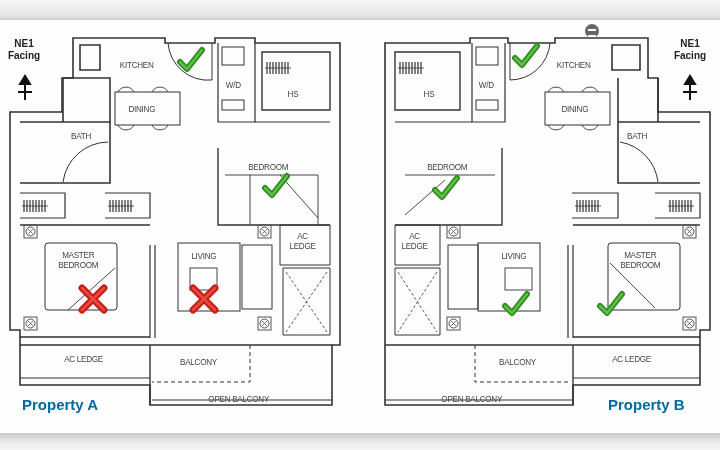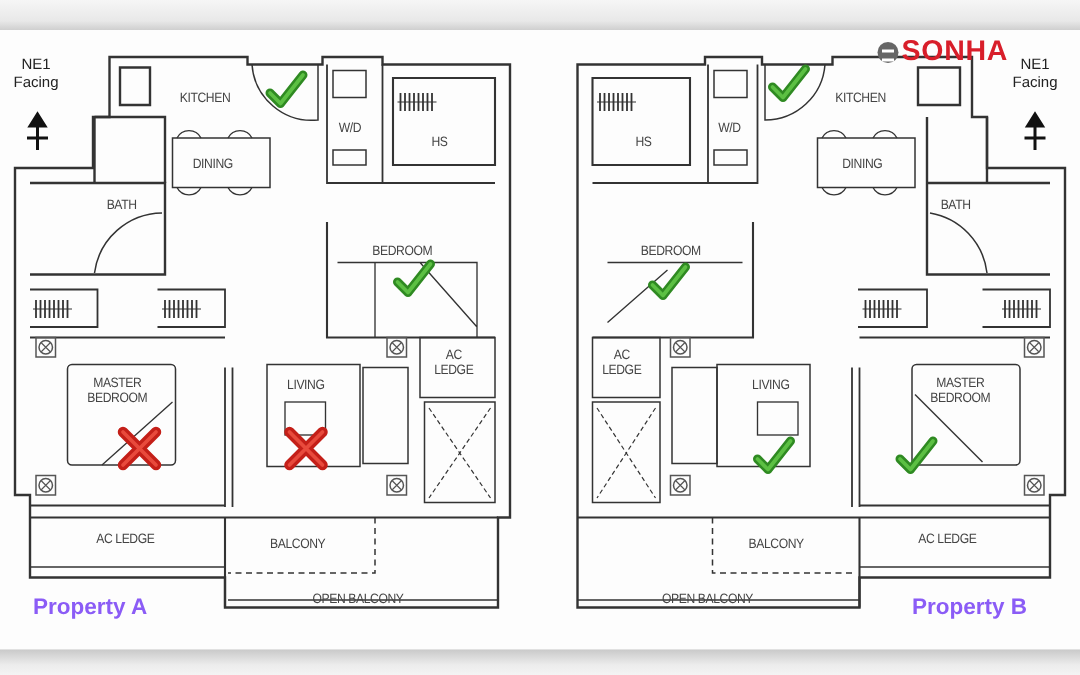--- a/index.html
+++ b/index.html
@@ -2,22 +2,22 @@
 <html><head>
 <meta charset="utf-8">
 <style>
   html,body{margin:0;padding:0;}
   body{width:720px;height:450px;overflow:hidden;background:#f4f4f4;font-family:"Liberation Sans",sans-serif;position:relative;}
   .topband{position:absolute;left:0;top:0;width:720px;height:20px;background:linear-gradient(#f6f6f6,#e8e8e8 70%,#cfcfcf);}
   .botband{position:absolute;left:0;top:433px;width:720px;height:17px;background:linear-gradient(#c9c9c9,#ececec 60%,#f4f4f4);}
   .sheet{position:absolute;left:0;top:20px;width:720px;height:413px;background:#fdfdfd;}
   svg{position:absolute;left:0;top:0;}
   .lbl{position:absolute;font-size:9px;color:#444;text-align:center;line-height:10px;letter-spacing:-0.3px;transform:scaleX(0.9);white-space:nowrap;}
-  .prop{position:absolute;font-weight:bold;font-size:15px;color:#8b5cf6;}
-  .facing{position:absolute;font-weight:normal;font-size:10px;color:#222;text-align:center;line-height:12px;}
+  .prop{position:absolute;font-weight:bold;font-size:15px;color:#0369a1;}
+  .facing{position:absolute;font-weight:bold;font-size:10px;color:#222;text-align:center;line-height:12px;}
   .logo{position:absolute;left:585px;top:24px;font-weight:bold;font-size:19px;color:#d81e2a;letter-spacing:0.5px;display:flex;align-items:center;gap:2px;}
   .logo .mark{width:14px;height:14px;border-radius:50%;background:#666;position:relative;}
   .logo .mark:after{content:"";position:absolute;left:3px;top:5px;width:8px;height:4px;border-top:2px solid #fff;border-bottom:2px solid #fff;}
 </style>
 </head>
 <body>
 
 <div class="topband"></div>
 <div class="sheet"></div>
 <div class="botband"></div>
@@ -146,21 +146,20 @@
   <div>NE1</div>
   <div>Facing</div>
 </div>
 <div class="facing" style="left:668px;top:38px;width:44px;">
   <div>NE1</div>
   <div>Facing</div>
 </div>
 
 <div class="logo">
   <span class="mark"></span>
-  <span>SONHA</span>
 </div>
 
 <div class="lbl" style="left:118px;top:60px;">KITCHEN</div>
 <div class="lbl" style="left:225px;top:80px;">W/D</div>
 <div class="lbl" style="left:287px;top:89px;">HS</div>
 <div class="lbl" style="left:127px;top:104px;">DINING</div>
 <div class="lbl" style="left:70px;top:131px;">BATH</div>
 <div class="lbl" style="left:246px;top:162px;">BEDROOM</div>
 <div class="lbl" style="left:56px;top:250px;">
   <div>MASTER</div>

